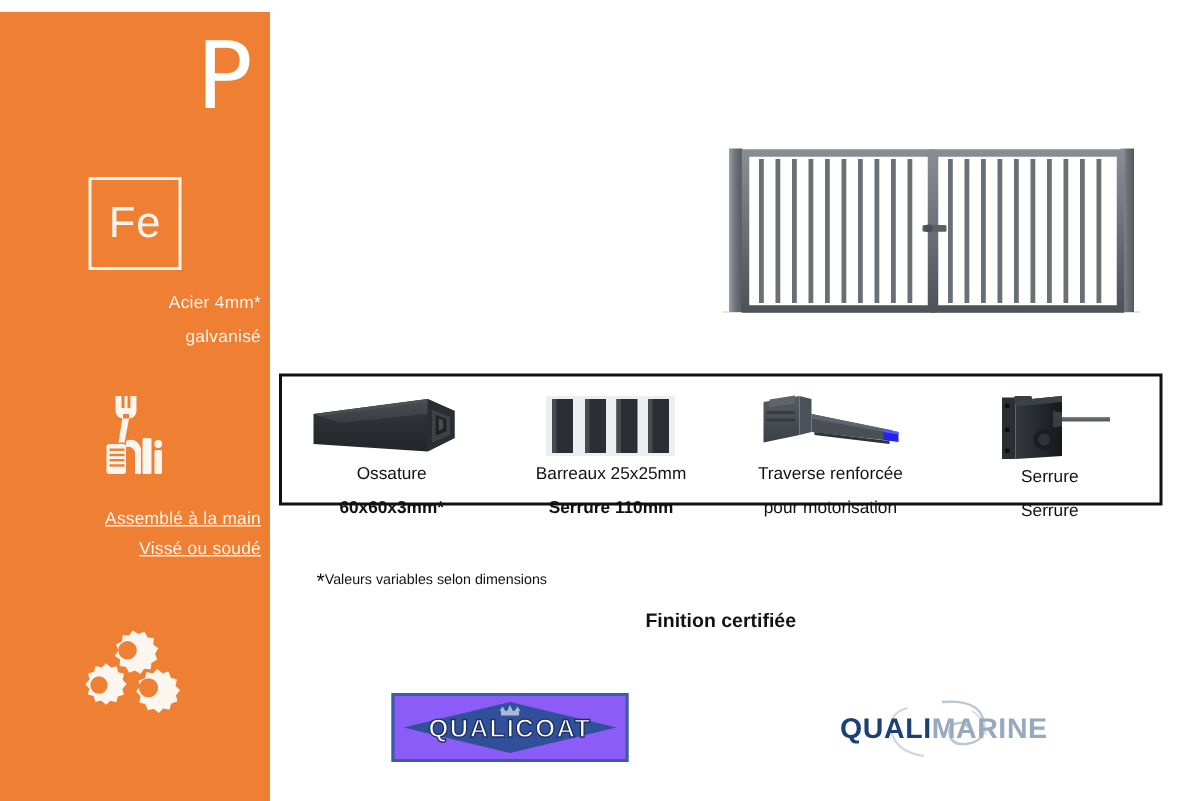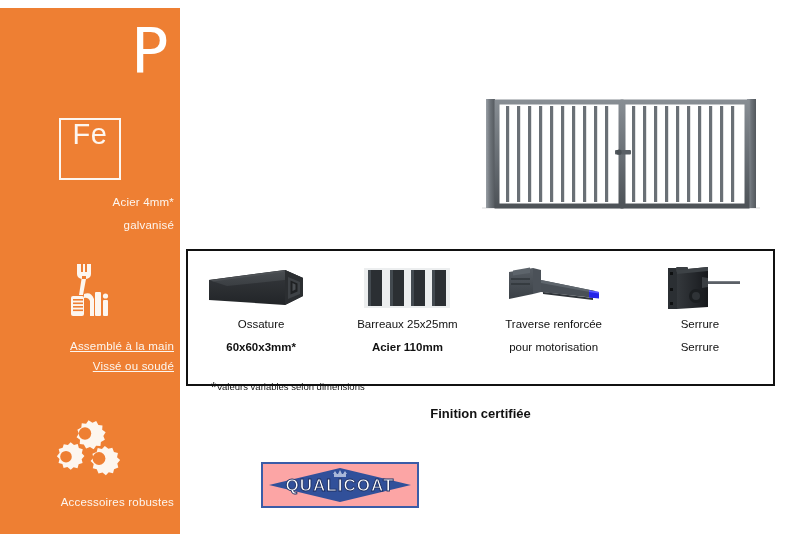--- a/index.html
+++ b/index.html
@@ -43,20 +43,21 @@
     height: 74px;
     display: flex;
     align-items: center;
     justify-content: center;
   }
   .fe-box {
     width: 62px;
     height: 62px;
     border: 2px solid #fdf6ef;
     display: flex;
+    align-items: center;
     justify-content: center;
     box-sizing: border-box;
   }
   .fe-box span {
     font-size: 29px;
     letter-spacing: 0.5px;
     color: #fdf6ef;
     line-height: 1;
   }
   .feature-line {
@@ -108,21 +109,21 @@
     width: 306px;
     height: 136px;
   }
 
   
   .feature-box {
     position: absolute;
     left: 186px;
     top: 249px;
     width: 589px;
-    height: 137px;
+    height: 88px;
     border: 2px solid #111111;
     box-sizing: border-box;
     background: #ffffff;
     display: flex;
   }
   .spec {
     flex: 1 1 0;
     display: flex;
     flex-direction: column;
     align-items: center;
@@ -174,21 +175,21 @@
   }
 
   .logo-qualicoat {
     position: absolute;
     left: 261px;
     top: 462px;
     width: 158px;
     height: 46px;
     border: 2px solid #3a5ca8;
     box-sizing: border-box;
-    background: #fca5a5;
+    background: #8b5cf6;
     display: flex;
     align-items: center;
     justify-content: center;
     overflow: hidden;
   }
   .logo-qualimarine {
     position: absolute;
     left: 554px;
     top: 464px;
     width: 160px;
@@ -258,21 +259,20 @@
               <circle cx="0" cy="-3.3" r="5.8" fill="#ee7f33"></circle>
             </g>
 
             <g transform="translate(57,44)">
               <path d="M0,-17 L4.3,-15.6 L7.6,-18 L10.6,-14.6 L14.7,-15 L15.3,-10.7 L19.2,-9 L17.7,-4.9 L20,-1.5 L16.6,1.6 L17,5.7 L12.7,6.3 L11,10.2 L6.9,8.7 L3.5,11 L0.4,7.6 L-3.7,8 L-4.3,3.7 L-8.2,2 L-6.7,-2.1 L-9,-5.5 L-5.6,-8.6 L-6,-12.7 L-1.7,-13.3 Z" transform="rotate(20)"></path>
               <circle cx="0" cy="-3.5" r="6.4" fill="#ee7f33"></circle>
             </g>
           </g>
         </svg>
       </div>
-      <div class="feature-line l1">Accessoires robustes</div>
     </div>
   </div>
 
   <div class="title-row">
     <span class="title-drop">P</span>
   </div>
 
   <div class="gate-wrap">
     <svg width="306" height="136" viewBox="0 0 306 136" aria-hidden="true">
       <defs>
@@ -376,21 +376,21 @@
           </g>
           <g fill="#434a50">
             <rect x="10" y="6" width="3" height="36"></rect>
             <rect x="32" y="6" width="3" height="36"></rect>
             <rect x="53" y="6" width="3" height="36"></rect>
             <rect x="74" y="6" width="3" height="36"></rect>
           </g>
         </svg>
       </div>
       <div class="spec-label">Barreaux 25x25mm</div>
-      <div class="spec-label bold" style="padding-top:6px;">Acier 110mm</div>
+      <div class="spec-label bold" style="padding-top:6px;">Serrure 110mm</div>
     </div>
 
     <div class="spec">
       <div class="spec-art">
         <svg width="110" height="48" viewBox="0 0 110 48" aria-hidden="true">
           <defs>
             <linearGradient id="motBody" x1="0" y1="0" x2="0" y2="1">
               <stop offset="0%" stop-color="#565c63"></stop>
               <stop offset="100%" stop-color="#3a4046"></stop>
             </linearGradient>
@@ -459,14 +459,25 @@
 
       <path d="M75 3 L146 20 L75 37 L4 20 Z" fill="#31509a"></path>
 
       <path d="M69 9 h12 v3 h-12 z" fill="#c9d3e8" opacity="0.8"></path>
       <path d="M70 6 l2 3 h-4 z M75 5 l2 4 h-4 z M80 6 l2 3 h-4 z" fill="#c9d3e8" opacity="0.8"></path>
 
       <text x="75" y="26" text-anchor="middle" font-family="Liberation Sans, sans-serif" font-size="17" font-weight="bold" letter-spacing="1" fill="#ffffff" stroke="#1d2f62" stroke-width="0.9">QUALICOAT</text>
     </svg>
   </div>
 
+  <div class="logo-qualimarine">
+    <svg width="160" height="44" viewBox="0 0 160 44" aria-hidden="true">
+
+      <path d="M74 4 q26 -2 28 14 q2 12 -12 14 q-10 1 -11 -7 q-1 -6 6 -7 q5 -1 6 3" fill="none" stroke="#b9c6d6" stroke-width="1.6"></path>
+      <path d="M62 40 q-20 -3 -22 -18 q-1 -11 11 -14" fill="none" stroke="#cdd7e3" stroke-width="1.4"></path>
+      <path d="M94 10 q10 6 9 16" fill="none" stroke="#d5dde7" stroke-width="1.2"></path>
+      <text x="6" y="28" font-family="Liberation Sans, sans-serif" font-size="19" font-weight="bold" letter-spacing="0.4">
+        <tspan fill="#1b3f76">QUALI</tspan><tspan fill="#98a9bd">MARINE</tspan>
+      </text>
+    </svg>
+  </div>
 
 </div>
 
 </body></html>

